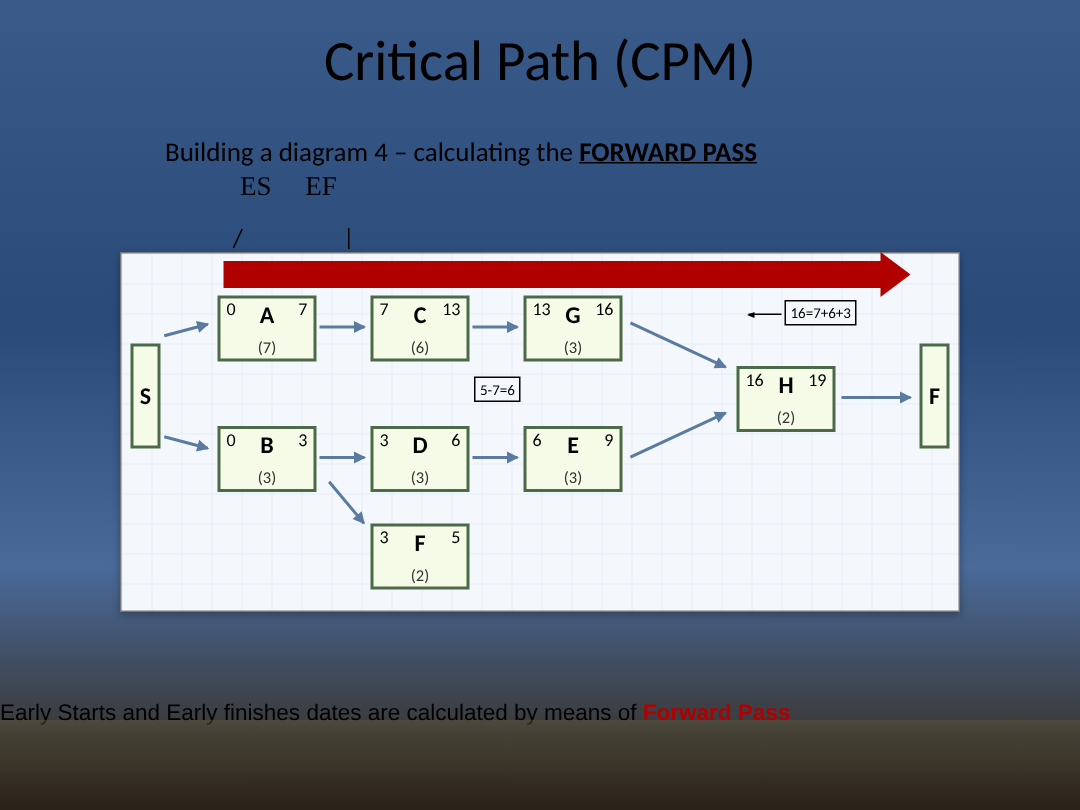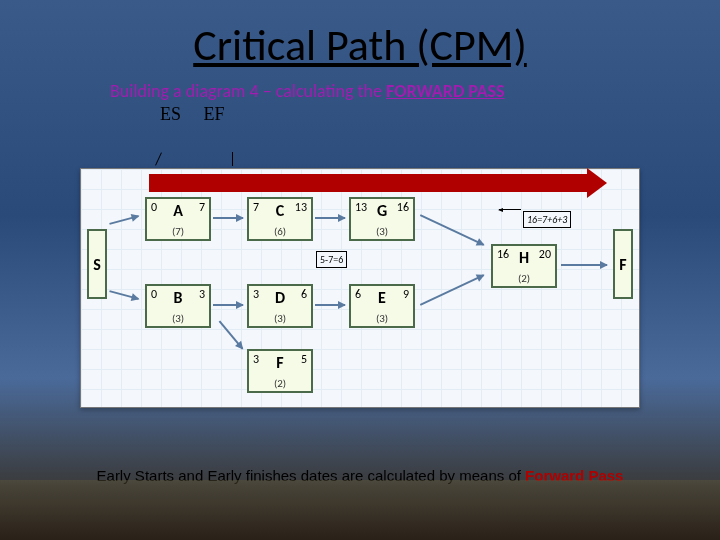--- a/index.html
+++ b/index.html
@@ -13,28 +13,27 @@
   }
   .landscape {
     position: absolute;
     bottom: 0; left: 0; right: 0;
     height: 60px;
     background: linear-gradient(to bottom, rgba(100,90,60,0.4), rgba(40,30,20,0.9));
   }
   .title {
     text-align: center;
     color: #000;
-    font-size: 44px;
+    font-size: 38px;
     font-weight: 400;
     margin-top: 18px;
-    text-decoration: underline;
   }
   .subtitle {
-    margin: 8px 0 0 110px;
-    color: #a21caf;
+    margin: 26px 0 0 110px;
+    color: #000000;
     font-size: 18px;
   }
   .subtitle b { font-weight: 700; text-decoration: underline; }
   .es-ef-row {
     margin: 2px 0 0 160px;
     color: #000;
     font-size: 18px;
     font-family: "Times New Roman", serif;
   }
   .es-ef-row .ef { margin-left: 18px; }
@@ -107,21 +106,20 @@
     background: transparent;
   }
   .annot.boxed {
     border: 1px solid #000;
     padding: 1px 3px;
     background: #f4f8fc;
   }
   .footer {
     position: absolute;
     bottom: 56px; left: 0; right: 0;
-    text-align: center;
     color: #000;
     font-size: 15px;
     font-family: Arial, sans-serif;
   }
   .footer .fp { color: #b00000; font-weight: 700; }
   .small-arrow {
     position: absolute;
     height: 1px; background: #000;
   }
   .small-arrow::after {
@@ -199,32 +197,32 @@
   <div class="node" style="top:115px; left:268px;">
     <span class="es">6</span>
     <span class="name">E</span>
     <span class="ef">9</span>
     <span class="dur">(3)</span>
   </div>
 
   <div class="node" style="top:75px; left:410px;">
     <span class="es">16</span>
     <span class="name">H</span>
-    <span class="ef">20</span>
+    <span class="ef">19</span>
     <span class="dur">(2)</span>
   </div>
 
   <div class="node" style="top:180px; left:166px;">
     <span class="es">3</span>
     <span class="name">F</span>
     <span class="ef">5</span>
     <span class="dur">(2)</span>
   </div>
 
-  <div class="annot boxed" style="top:42px; left:442px;font-style:italic;">16=7+6+3</div>
+  <div class="annot boxed" style="top:31px; left:442px;">16=7+6+3</div>
   <div class="small-arrow" style="top:40px; left:418px; width:22px; transform:rotate(180deg);"></div>
 
   <div class="annot boxed" style="top:82px; left:235px;">5-7=6</div>
 
 </div>
 
 <div class="footer">
   <span>Early Starts and Early finishes  dates are calculated by means of </span><span class="fp">Forward Pass</span>
 </div>
 

